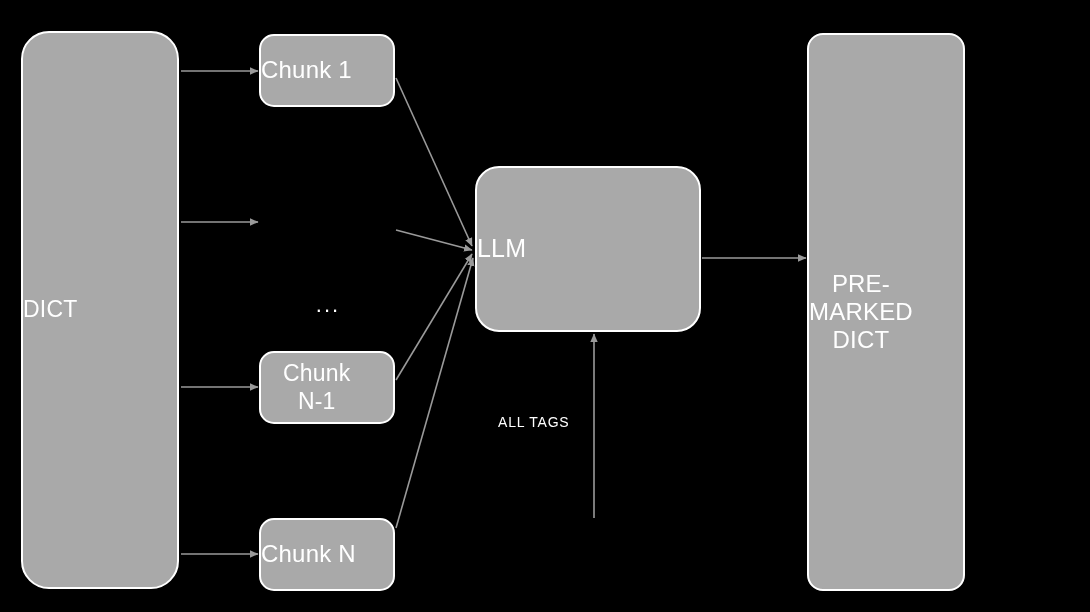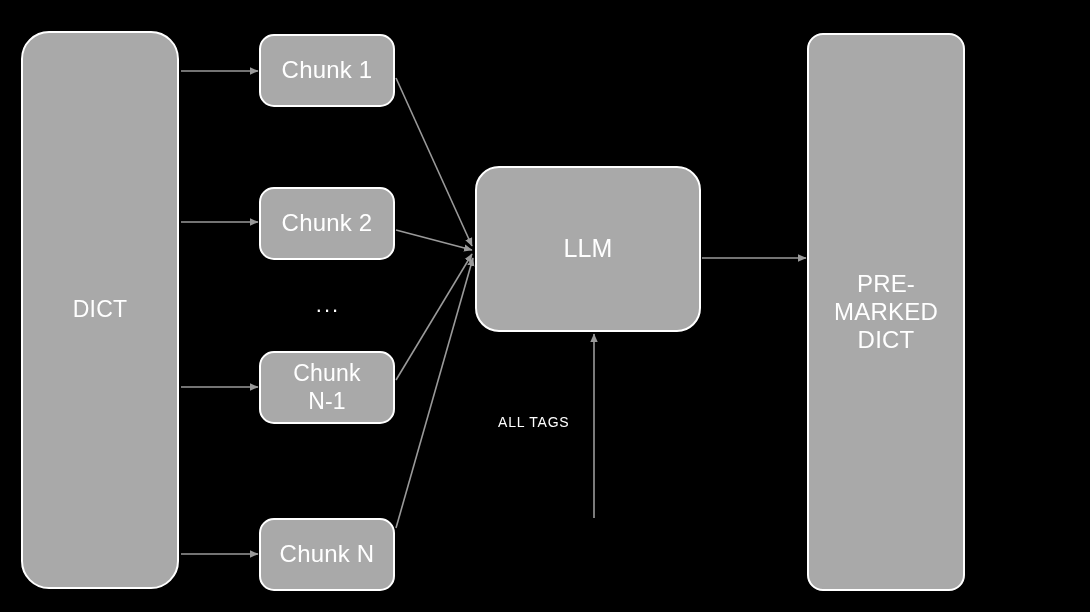--- a/index.html
+++ b/index.html
@@ -19,41 +19,41 @@
     overflow: hidden;
   }
   .node {
     position: absolute;
     box-sizing: border-box;
     background: #a9a9a9;
     border: 2px solid #ffffff;
     color: #ffffff;
     display: flex;
     align-items: center;
-    justify-content: center;
+    justify-content: flex-start;
     text-align: center;
     font-weight: 300;
     letter-spacing: 0.2px;
     line-height: 1.18;
     white-space: pre-line;
     user-select: none;
   }
   .node-dict {
     left: 21px;  top: 31px;  width: 158px; height: 558px;
     border-radius: 28px;
     font-size: 23px;
   }
   .node-chunk {
     left: 259px; width: 136px; height: 73px;
     border-radius: 15px;
     font-size: 24px;
   }
   .chunk1   { top: 34px; }
   .chunk2   { top: 187px; }
-  .chunkn1  { top: 351px; height: 73px; font-size: 23px; }
+  .chunkn1  { top: 351px; height: 73px; font-size: 23px; padding-left: 22px; }
   .chunkn   { top: 518px; }
   .node-llm {
     left: 475px; top: 166px; width: 226px; height: 166px;
     border-radius: 24px;
     font-size: 25px;
   }
   .node-premarked {
     left: 807px; top: 33px; width: 158px; height: 558px;
     border-radius: 16px;
     font-size: 24px;
@@ -113,23 +113,20 @@
   </svg>
 
   <div class="node node-dict">
     <span>DICT</span>
   </div>
 
   <div class="node node-chunk chunk1">
     <span>Chunk 1</span>
   </div>
 
-  <div class="node node-chunk chunk2">
-    <span>Chunk 2</span>
-  </div>
 
   <div class="ellipsis">...</div>
 
   <div class="node node-chunk chunkn1">
     <span>Chunk
 N-1</span>
   </div>
 
   <div class="node node-llm">
     <span>LLM</span>

